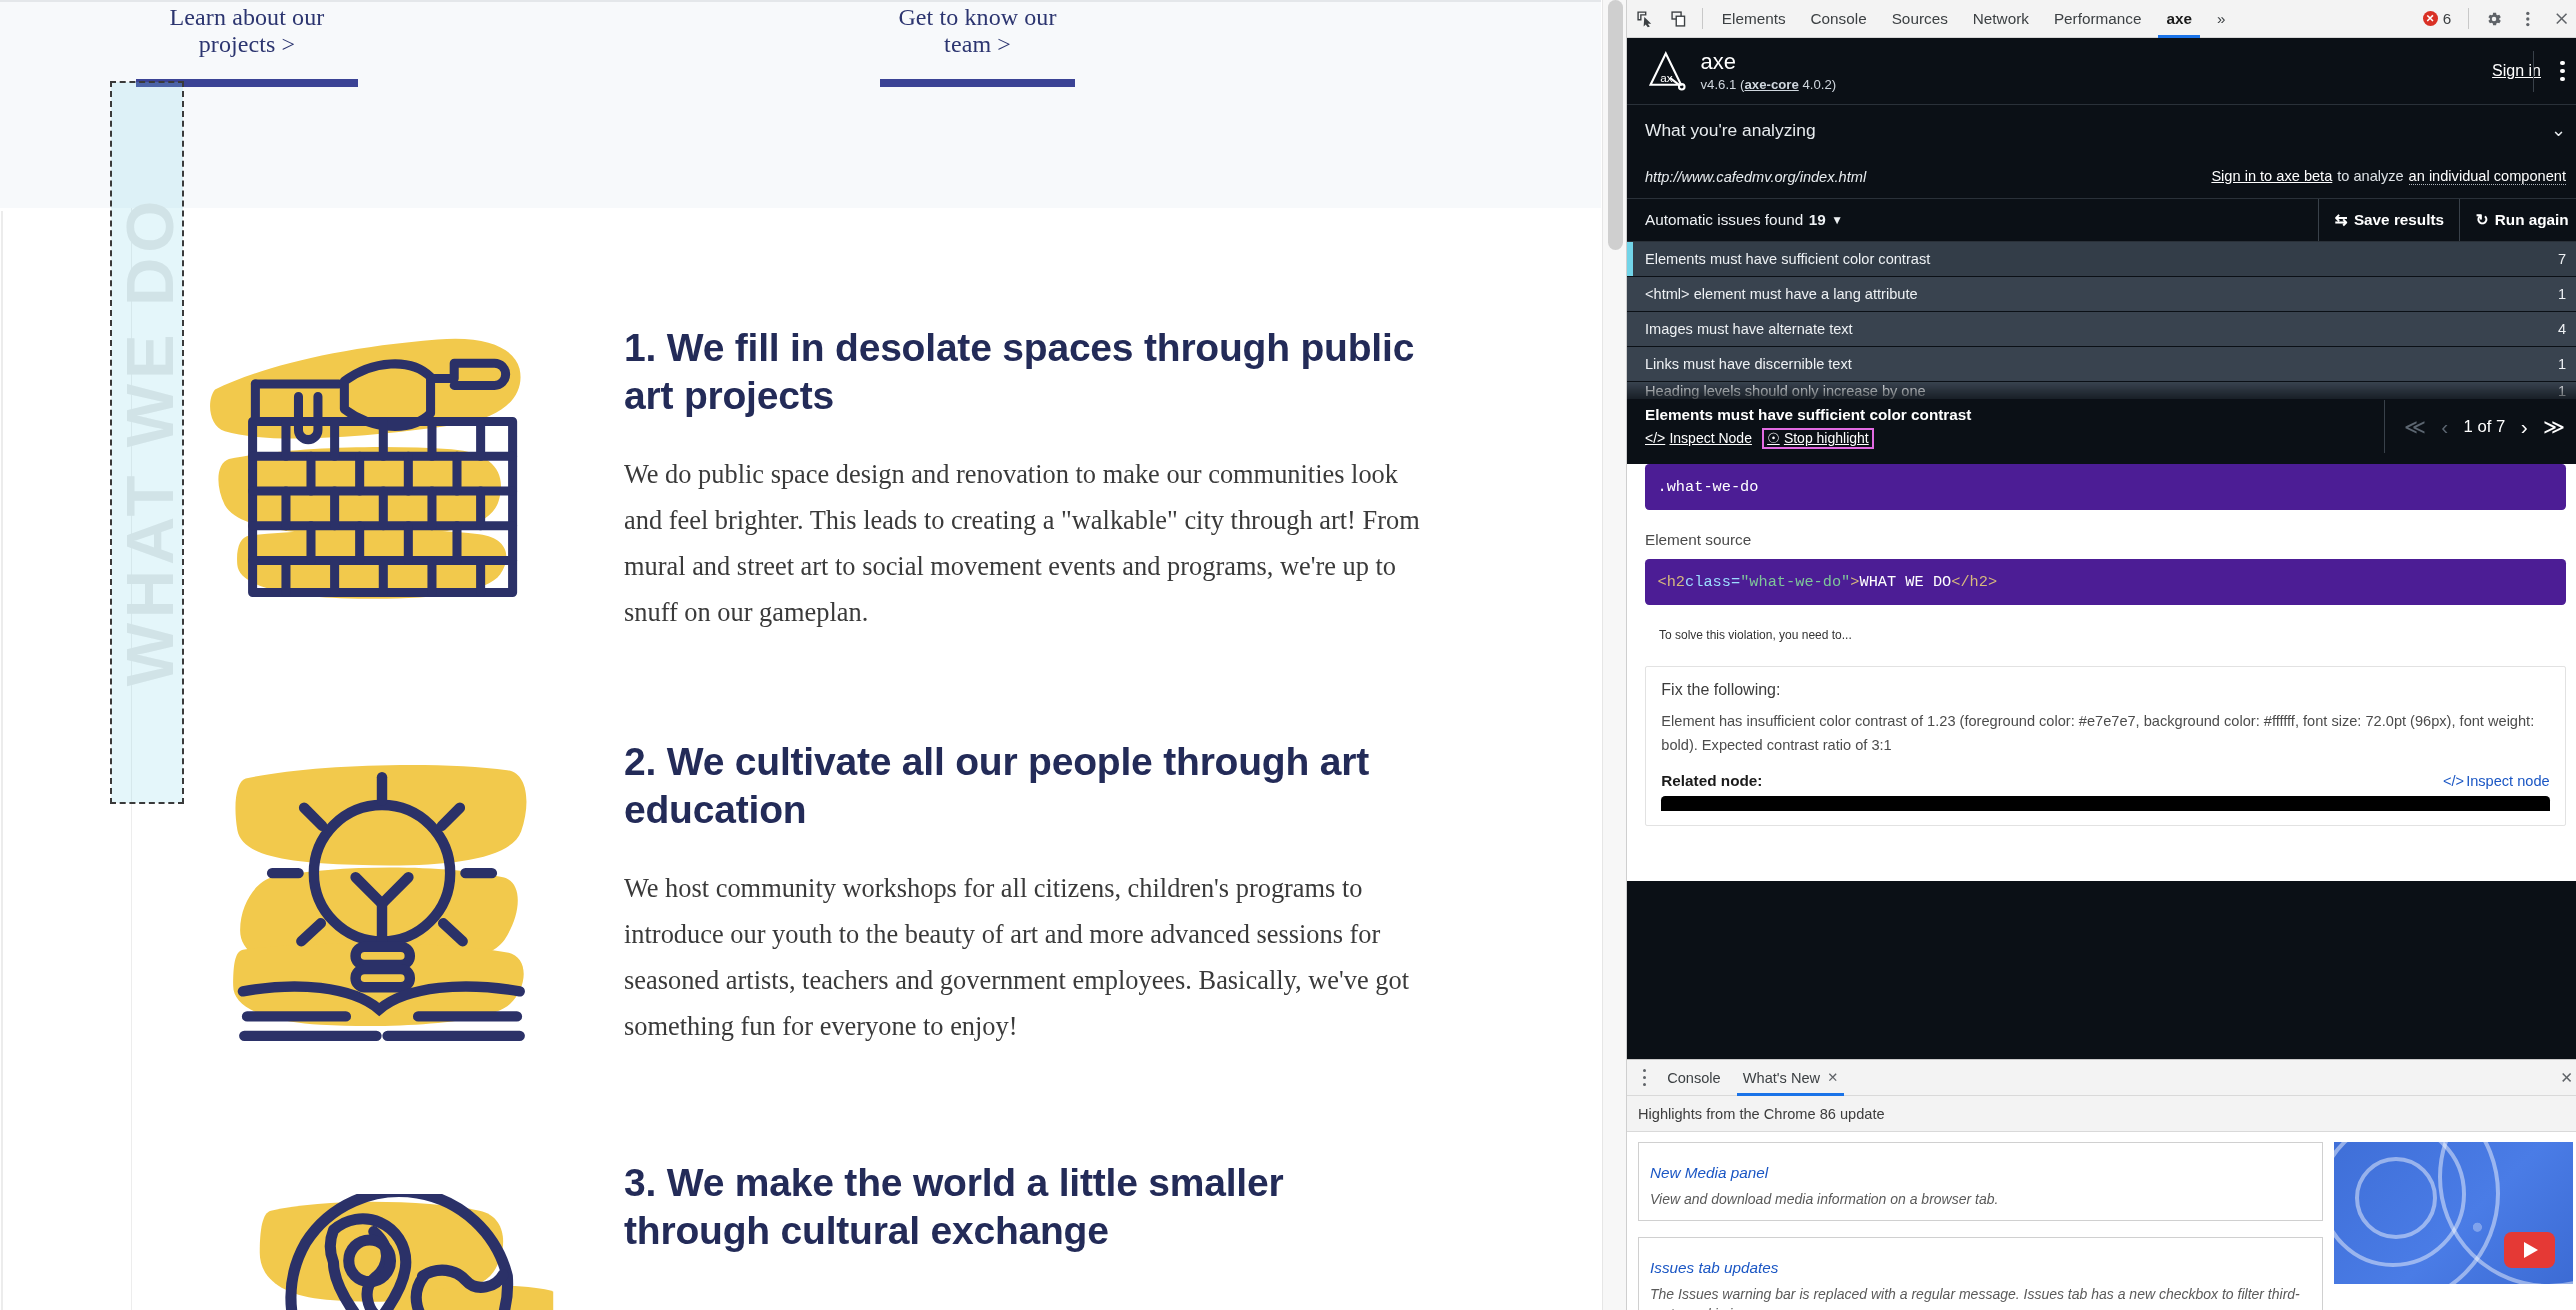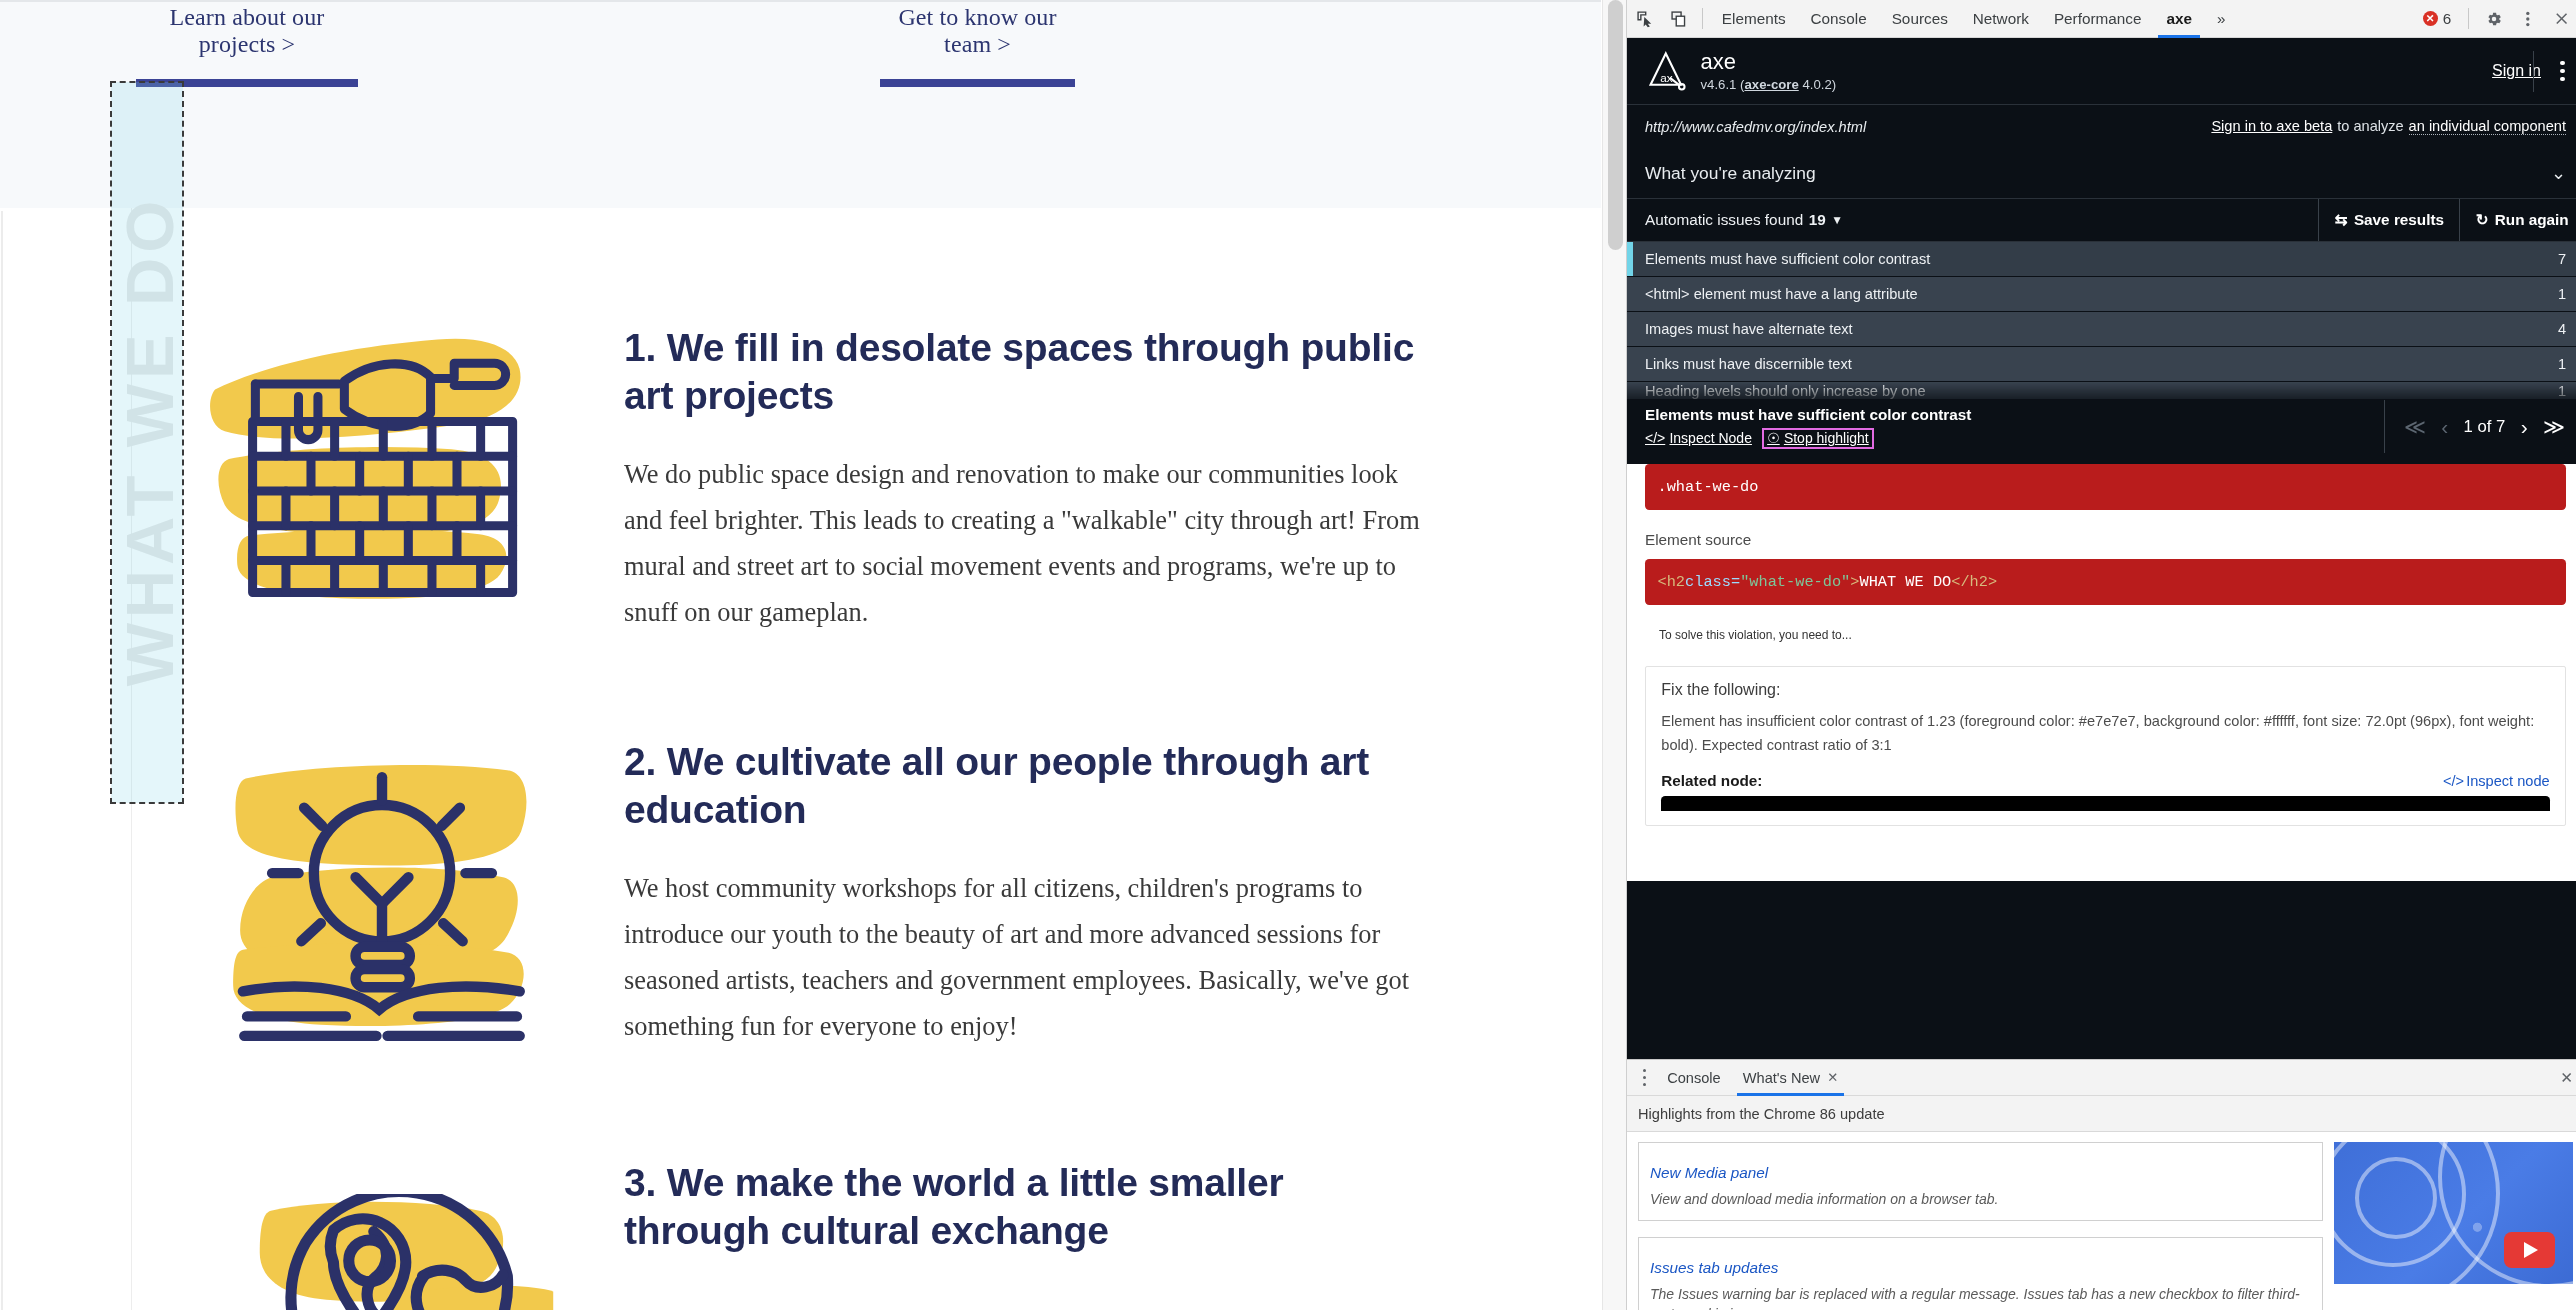--- a/index.html
+++ b/index.html
@@ -254,21 +254,21 @@
   }
   .pg { font-size: 21px; line-height: 1; }
   .pg.dim { color: #5c6671; }
 
   
   #detail-body {
     background: #ffffff; padding: 0 18px;
     height: 417px; position: relative;
   }
   .codeblock {
-    background: #b91c1c; border-radius: 4.2px;
+    background: #4c1d95; border-radius: 4.2px;
     font-family: "Liberation Mono", monospace;
     font-size: 15.3px; color: #ffffff;
     padding: 15.3px 12.5px;
   }
   #selector-block { margin-top: 11px; height: 46px; display: flex; align-items: center; }
   .sec-label { font-size: 15.3px; color: #4a4a4a; margin-top: 21px; }
   #source-block { margin-top: 9.7px; height: 46px; display: flex; align-items: center; }
   .tok-tag { color: #d7ba7d; }
   .tok-attr { color: #9cdcfe; }
   .tok-val { color: #7ec699; }
@@ -524,31 +524,31 @@
       <a id="axe-signin">Sign in</a>
       <div id="axe-kebab-sep"></div>
       <div id="axe-kebab">
         <span></span>
           <span></span>
           <span></span>
       </div>
     </div>
 
     <div id="analyzing">
+      <div id="analyzing-row1">
+        <span>What you're analyzing</span>
+        <span id="analyzing-chev">⌄</span>
+      </div>
       <div id="analyzing-row2">
         <span id="analyze-url">http://www.cafedmv.org/index.html</span>
         <span id="analyze-right">
           <a class="solid">Sign in to axe beta</a>
             <span class="plain"> to analyze </span>
             <span class="dotted">an individual component</span>
         </span>
-      </div>
-      <div id="analyzing-row1">
-        <span>What you're analyzing</span>
-        <span id="analyzing-chev">⌄</span>
       </div>
     </div>
 
     <div id="issues-bar">
       <div id="issues-found">
         <span>Automatic issues found</span>
         <b>19</b>
         <span style="margin-left:5.6px;font-size:11.8px">▼</span>
       </div>
       <div class="bar-btn">

